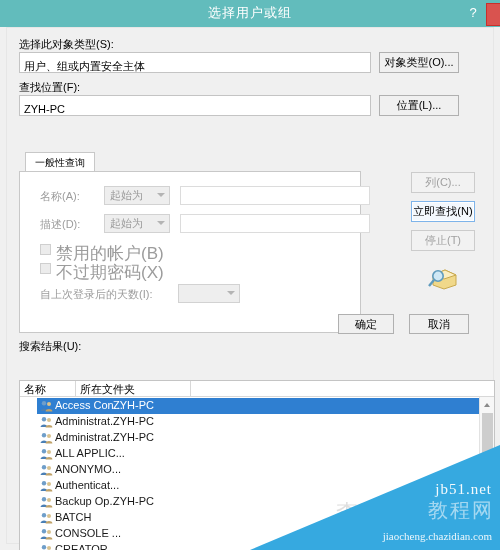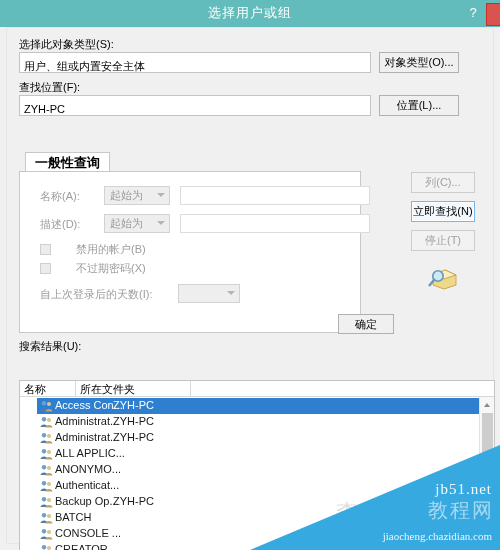--- a/index.html
+++ b/index.html
@@ -52,42 +52,42 @@
     box-sizing:border-box;font-size:11px;color:#000;text-align:center;
     cursor:pointer;line-height:18px;
   }
   .btn.disabled{color:#a0a0a0;border-color:#cccccc;background:#f2f2f2;cursor:default;}
   .btn.default{border:1px solid #7eb4ea;box-shadow:inset 0 0 0 1px #ffffff;background:#f3f8fd;}
   
   .tabrow{position:absolute;left:12px;top:124px;width:378px;height:20px;}
   .tab{
     position:absolute;left:6px;top:0;height:20px;padding:0 9px;
     background:#ffffff;border:1px solid #c8c8c8;border-bottom:none;
-    box-sizing:border-box;font-size:13px;line-height:19px;cursor:pointer;font-weight:bold;
+    box-sizing:border-box;font-size:10px;line-height:19px;cursor:pointer;
   }
   .tabpanel{
     position:absolute;left:12px;top:143px;width:342px;height:162px;
     background:#ffffff;border:1px solid #c8c8c8;box-sizing:border-box;
   }
   .combo{
     position:absolute;background:#eeeeee;border:1px solid #d2d2d2;
     box-sizing:border-box;font-size:11px;color:#9a9a9a;
     padding-left:5px;line-height:17px;overflow:hidden;white-space:nowrap;
   }
   .combo .arrow{
     position:absolute;right:4px;top:6px;width:0;height:0;
     border-left:4px solid transparent;border-right:4px solid transparent;
     border-top:4px solid #b4b4b4;
   }
   .txtbox{
     position:absolute;background:#ffffff;border:1px solid #dcdcdc;
     box-sizing:border-box;
   }
   .cb{position:absolute;width:11px;height:11px;background:#ececec;border:1px solid #cfcfcf;box-sizing:border-box;}
-  .cb-lbl{position:absolute;font-size:11px;color:#9c9c9c;white-space:nowrap;margin-left:20px;}
+  .cb-lbl{position:absolute;font-size:17px;color:#9c9c9c;white-space:nowrap;}
   .grey{color:#9c9c9c;}
   
   .searchicon{position:absolute;left:418px;top:236px;width:34px;height:28px;}
   
   .listbox{
     position:absolute;left:12px;top:352px;width:476px;height:186px;
     background:#ffffff;border:1px solid #c4c4c4;box-sizing:border-box;overflow:hidden;
   }
   .lheader{
     position:absolute;left:0;top:0;width:474px;height:16px;
@@ -203,20 +203,21 @@
     <div class="btn disabled" style="left:404px;top:202px;width:64px;height:21px;">停止(T)</div>
 
     <svg class="searchicon" viewBox="0 0 34 28">
       <path d="M8 11 L20 6 L31 11 L31 21 L19 25 L8 21 Z" fill="#f0d88a" stroke="#c9a94e" stroke-width="1"></path>
       <path d="M8 11 L20 6 L31 11 L19 15 Z" fill="#fbeec2" stroke="#c9a94e" stroke-width="1"></path>
       <circle cx="13" cy="12" r="5.2" fill="#cfe8f5" stroke="#5f9bbd" stroke-width="1.6"></circle>
       <line x1="9" y1="16" x2="4" y2="22" stroke="#5f9bbd" stroke-width="2.4"></line>
     </svg>
 
     <div class="btn" style="left:331px;top:286px;width:56px;height:20px;">确定</div>
+    <div class="btn" style="left:402px;top:286px;width:60px;height:20px;">取消</div>
 
     <div class="lbl" style="left:12px;top:311px;">搜索结果(U):</div>
 
     <div class="listbox">
       <div class="lheader">
         <div class="lhcell" style="left:4px;">名称</div>
         <div class="lhsep" style="left:55px;"></div>
         <div class="lhcell" style="left:60px;">所在文件夹</div>
         <div class="lhsep" style="left:170px;"></div>
       </div>

